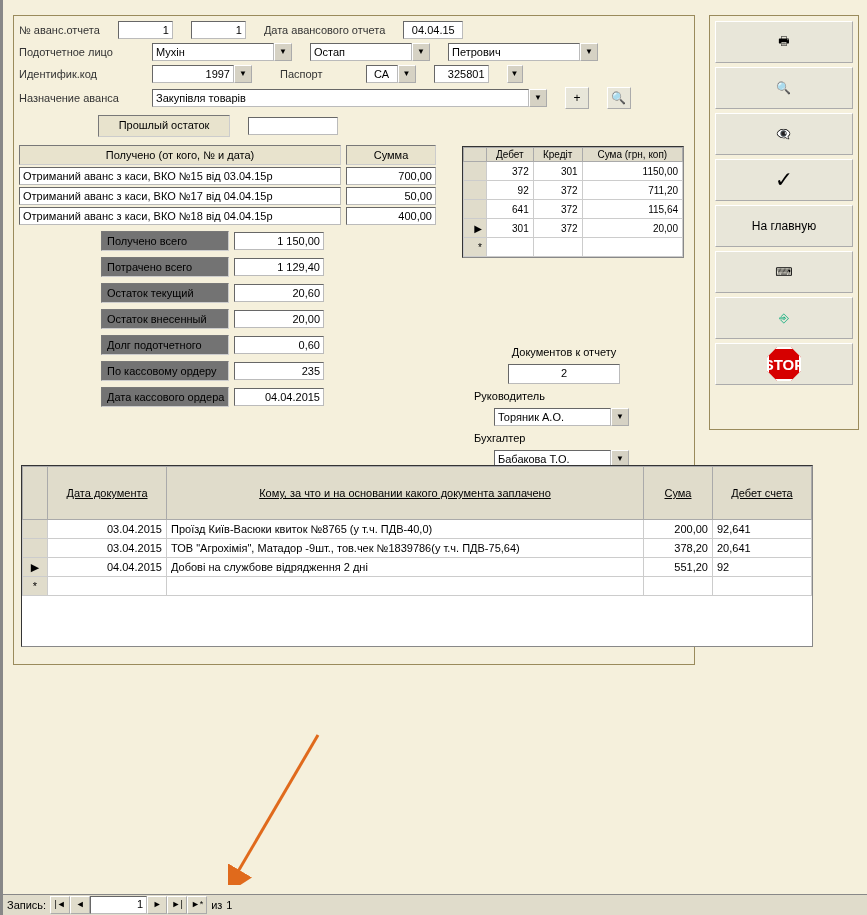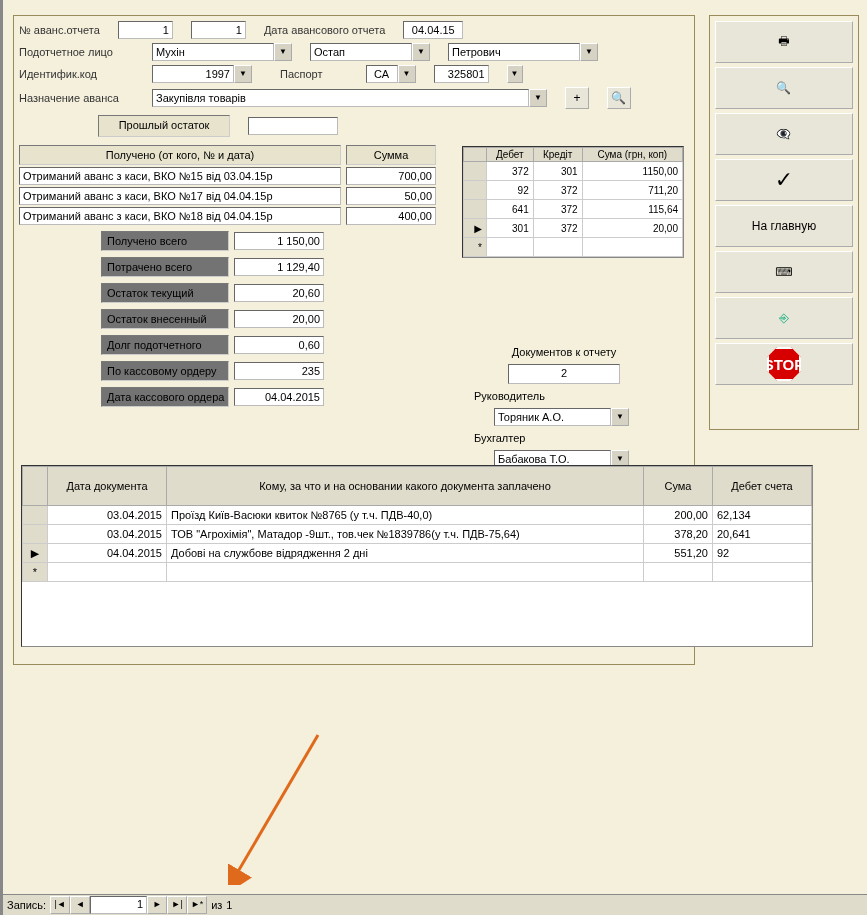--- a/index.html
+++ b/index.html
@@ -219,21 +219,22 @@
   }
   .detail-grid table {
     border-collapse:collapse;
     width:100%;
     font-size:11px;
   }
   .detail-grid th {
     background:#e0dccb;
     border:1px solid #aaa;
     font-weight:normal;
-    padding:13px 4px;
+    padding:20px 4px;
+    text-decoration:underline;
   }
   .detail-grid td {
     border:1px solid #ccc;
     padding:1px 4px;
     height:16px;
   }
   .detail-grid td.rowhdr {
     background:#e0dccb;
     width:16px;
     text-align:center;
@@ -470,21 +471,21 @@
       <th style="width:110px">Дата документа</th>
       <th>Кому, за что и на основании какого документа заплачено</th>
       <th style="width:60px">Сума</th>
       <th style="width:90px">Дебет счета</th>
     </tr>
     <tr>
           <td class="rowhdr"></td>
           <td style="text-align:right">03.04.2015</td>
           <td>Проїзд Київ-Васюки квиток №8765 (у т.ч. ПДВ-40,0)</td>
           <td style="text-align:right">200,00</td>
-          <td>62,134</td>
+          <td>92,641</td>
         </tr>
     <tr>
           <td class="rowhdr"></td>
           <td style="text-align:right">03.04.2015</td>
           <td>ТОВ "Агрохімія", Матадор -9шт., тов.чек №1839786(у т.ч. ПДВ-75,64)</td>
           <td style="text-align:right">378,20</td>
           <td>20,641</td>
         </tr>
     <tr>
           <td class="rowhdr">▶</td>

